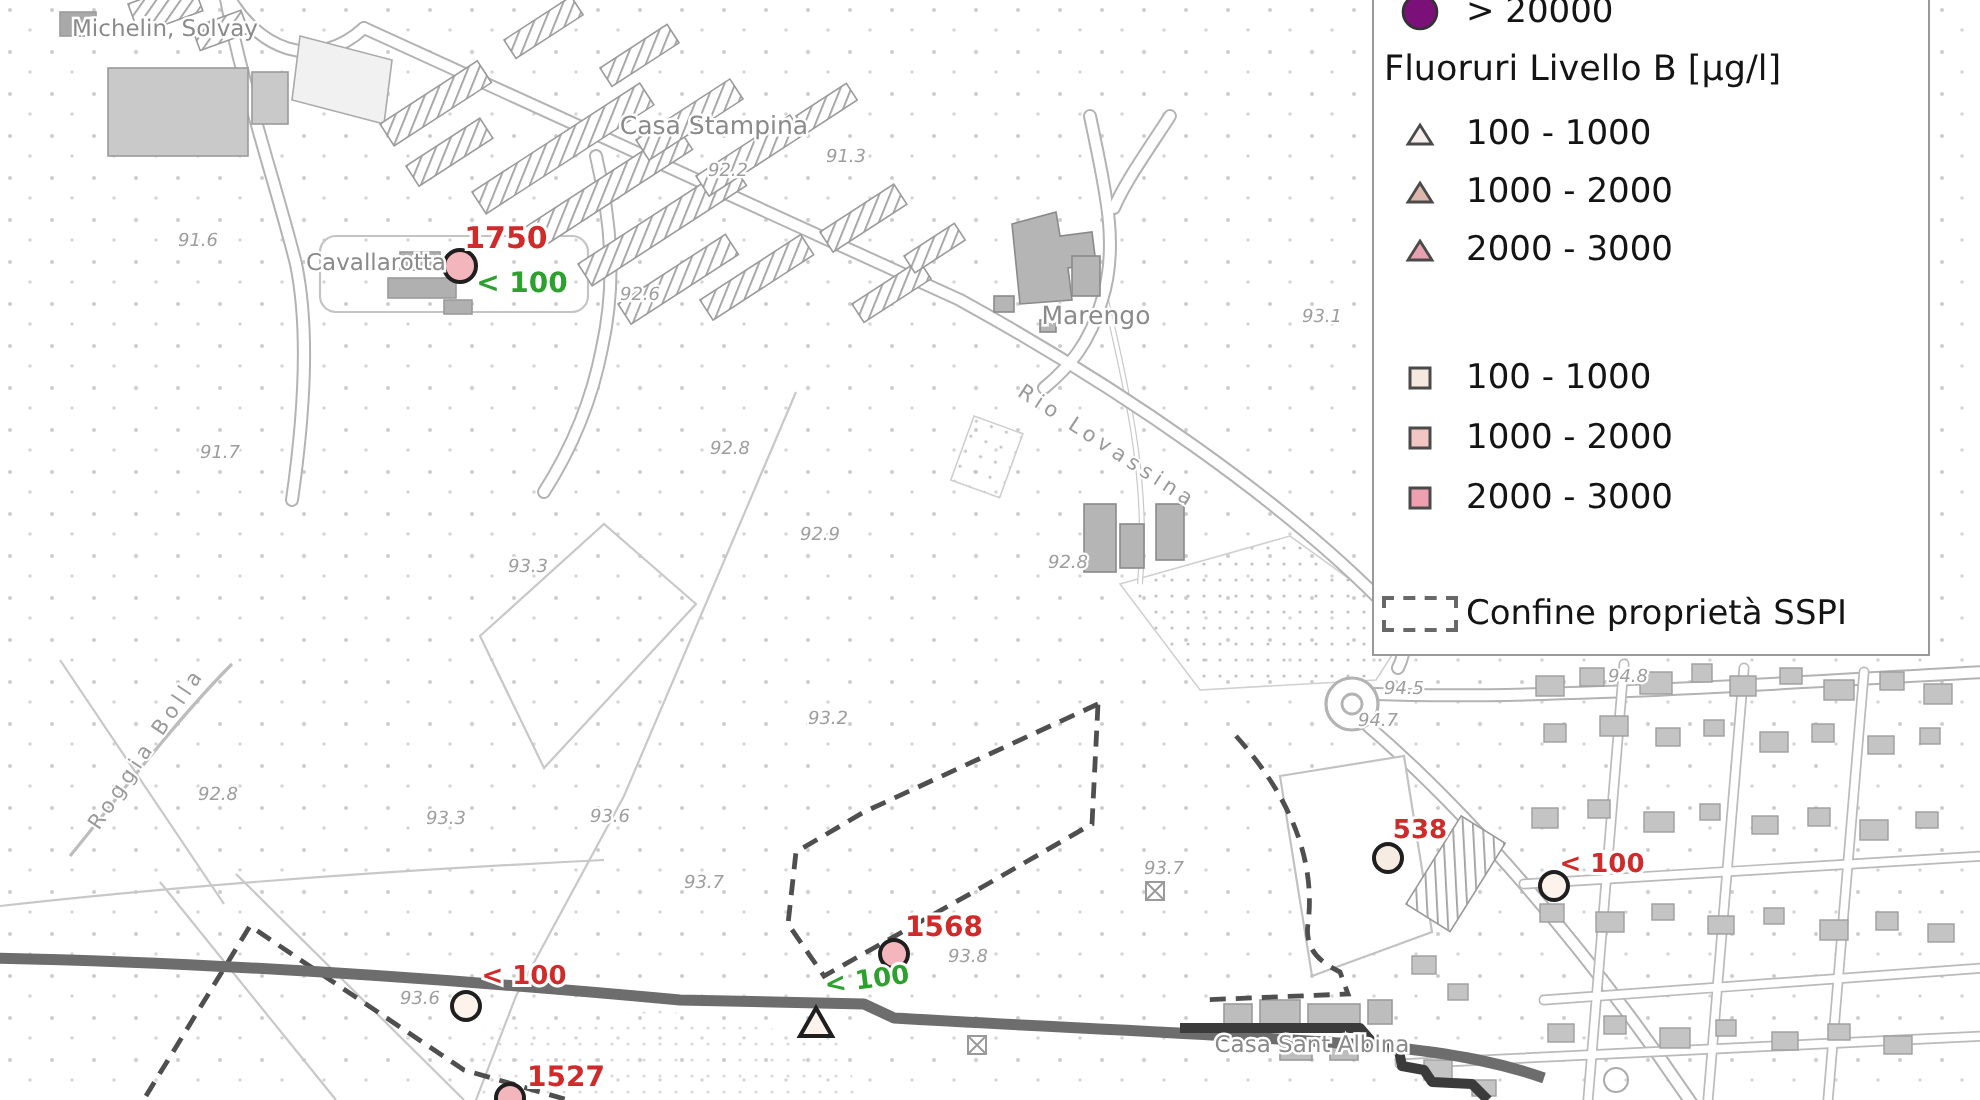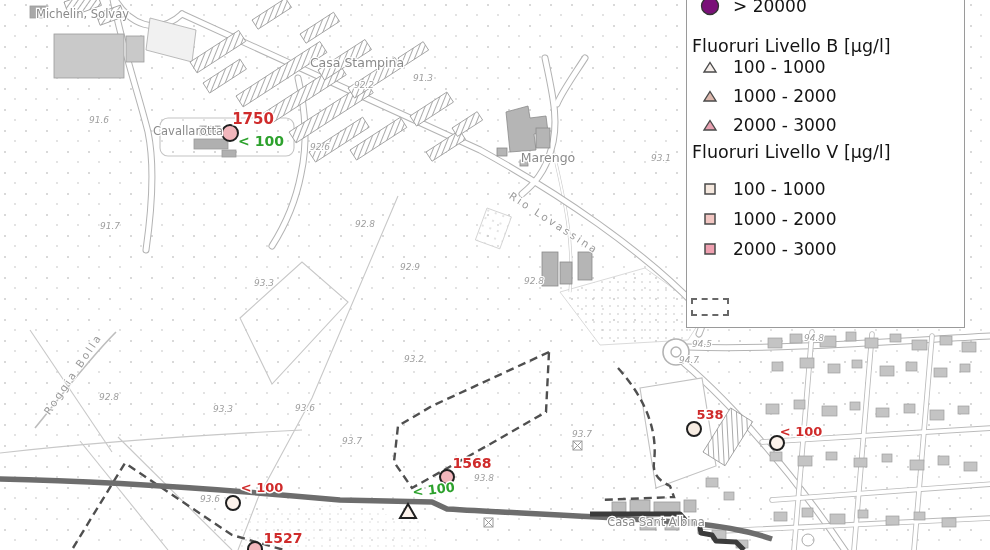--- a/index.html
+++ b/index.html
@@ -338,21 +338,21 @@
 
   <div class="lrow" style="top:26px">
     <span class="lsym">
       <svg width="20" height="20">
         <circle cx="10" cy="10" r="8.5" stroke="#333333" stroke-width="1.3" fill="#7a1078"></circle>
       </svg>
     </span>
     <span class="llabel">&gt; 20000</span>
   </div>
 
-  <div class="ltitle" style="top:69px">Fluoruri Livello B [µg/l]</div>
+  <div class="ltitle" style="top:58px">Fluoruri Livello B [µg/l]</div>
 
   <div class="lrow" style="top:87px">
     <span class="lsym">
           <svg width="16" height="14">
       <path d="M8,2.5 L14,12 L2,12 Z" stroke="#4a4a4a" stroke-width="1.4" fill="#f5eeea"></path>
           </svg>
         </span>
     <span class="llabel">100 - 1000</span>
   </div>
   <div class="lrow" style="top:116px">
@@ -365,21 +365,20 @@
   </div>
   <div class="lrow" style="top:145px">
     <span class="lsym">
           <svg width="16" height="14">
       <path d="M8,2.5 L14,12 L2,12 Z" stroke="#4a4a4a" stroke-width="1.4" fill="#e7a0b0"></path>
           </svg>
         </span>
     <span class="llabel">2000 - 3000</span>
   </div>
 
-  <div class="ltitle" style="top:175px">Fluoruri Livello V [µg/l]</div>
 
   <div class="lrow" style="top:209px">
     <span class="lsym">
           <svg width="14" height="14">
       <rect x="2" y="2" width="10" height="10" stroke="#4a4a4a" stroke-width="1.5" fill="#f5e8de"></rect>
           </svg>
         </span>
     <span class="llabel">100 - 1000</span>
   </div>
   <div class="lrow" style="top:239px">
@@ -396,16 +395,17 @@
       <rect x="2" y="2" width="10" height="10" stroke="#4a4a4a" stroke-width="1.5" fill="#efa0b0"></rect>
           </svg>
         </span>
     <span class="llabel">2000 - 3000</span>
   </div>
 
   <div class="lrow" style="top:327px">
     <span class="lsym">
           <span class="swatch-dash"></span>
         </span>
+    <span class="llabel">Confine proprietà SSPI</span>
   </div>
 
 </div>
 </div>
 
 </body></html>

